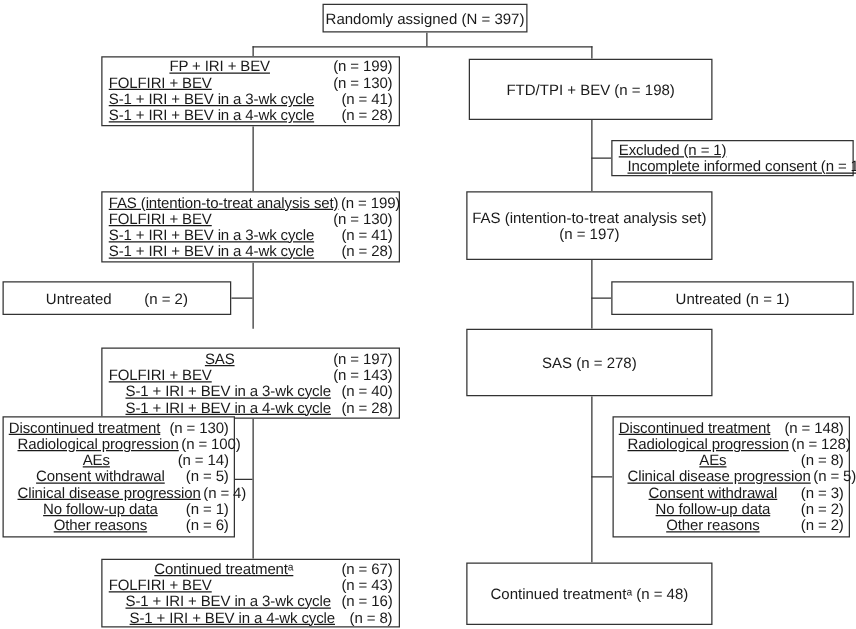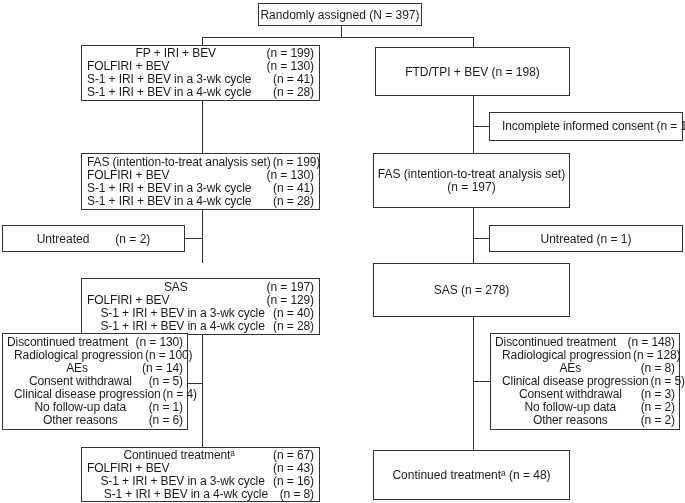--- a/index.html
+++ b/index.html
@@ -7,21 +7,21 @@
     position:relative;width:685px;height:503px;background:#fff;
     font-family:"Liberation Sans","DejaVu Sans",sans-serif;
     font-size:12px;color:#1a1a1a;overflow:hidden;
   }
   .box{
     position:absolute;border:1px solid #333;background:#fff;box-sizing:border-box;
   }
   .box.center{display:flex;flex-direction:column;align-items:center;justify-content:center;text-align:center;}
   .rows{height:100%;box-sizing:border-box;padding:2px 5px;display:flex;flex-direction:column;justify-content:center;}
   .row{display:flex;justify-content:space-between;line-height:13px;}
-  .row .lbl{flex:1;white-space:nowrap;letter-spacing:-0.1px;}
+  .row .lbl{flex:1;white-space:nowrap;letter-spacing:-0.1px;text-decoration:underline;}
   .row .lbl.c{text-align:center;}
   .row .lbl.i1{padding-left:7px;text-align:center;}
   .row .val{white-space:nowrap;margin-left:2px;letter-spacing:-0.1px;}
   .single{display:flex;align-items:center;justify-content:center;column-gap:26px;height:100%;}
   .vline,.hline{position:absolute;background:#333;}
   .vline{width:1px;}
   .hline{height:1px;}
   .line2{line-height:13px;}
 </style>
 </head>
@@ -72,20 +72,23 @@
     </div>
   </div>
 
   <div class="box center" style="left:375px;top:47px;width:195px;height:49px;">
     <span>FTD/TPI + BEV (n = 198)</span>
   </div>
 
   <div class="box" style="left:489px;top:112px;width:194px;height:29px;">
     <div class="rows" style="padding:1px 5px;">
       <div class="row">
+        <span class="lbl">Excluded (n = 1)</span>
+      </div>
+      <div class="row">
         <span class="lbl i1">Incomplete informed consent (n = 1)</span>
       </div>
     </div>
   </div>
 
   <div class="box" style="left:81px;top:153px;width:239px;height:57px;">
     <div class="rows">
       <div class="row">
         <span class="lbl">FAS (intention-to-treat analysis set)</span>
         <span class="val">(n = 199)</span>
@@ -122,21 +125,21 @@
   </div>
 
   <div class="box" style="left:81px;top:278px;width:239px;height:57px;">
     <div class="rows">
       <div class="row">
         <span class="lbl c">SAS</span>
         <span class="val">(n = 197)</span>
       </div>
       <div class="row">
         <span class="lbl">FOLFIRI + BEV</span>
-        <span class="val">(n = 129)</span>
+        <span class="val">(n = 143)</span>
       </div>
       <div class="row">
         <span class="lbl i1">S-1 + IRI + BEV in a 3-wk cycle</span>
         <span class="val">(n = 40)</span>
       </div>
       <div class="row">
         <span class="lbl i1">S-1 + IRI + BEV in a 4-wk cycle</span>
         <span class="val">(n = 28)</span>
       </div>
     </div>

